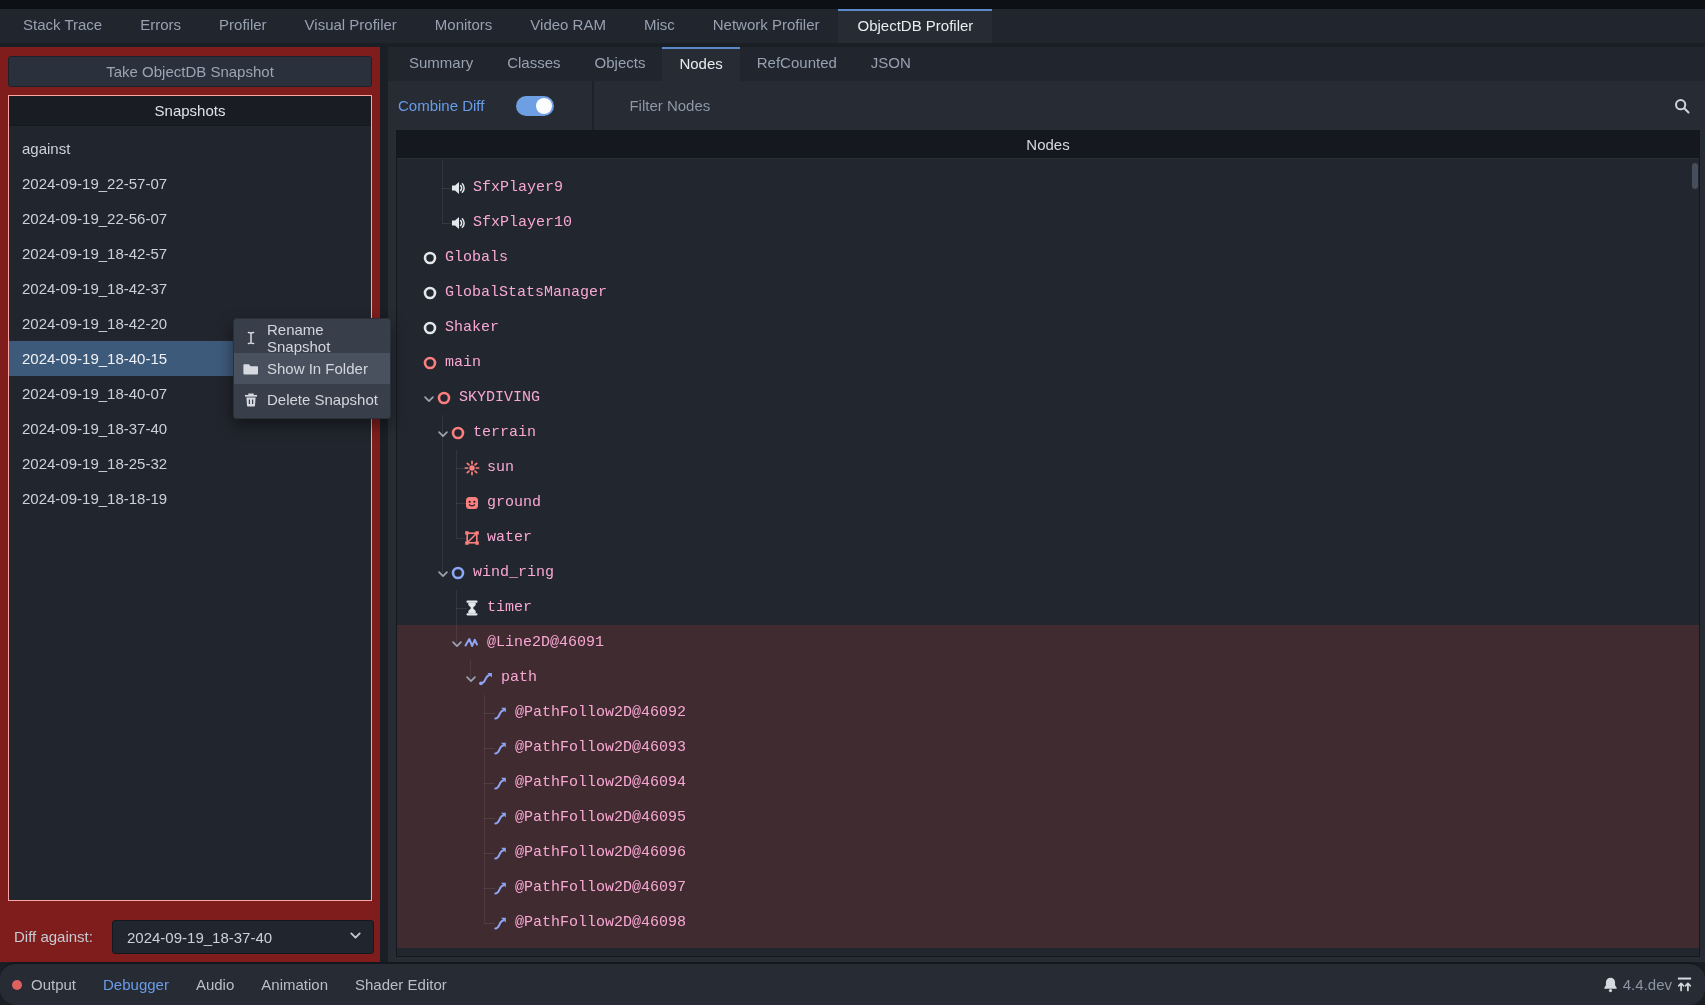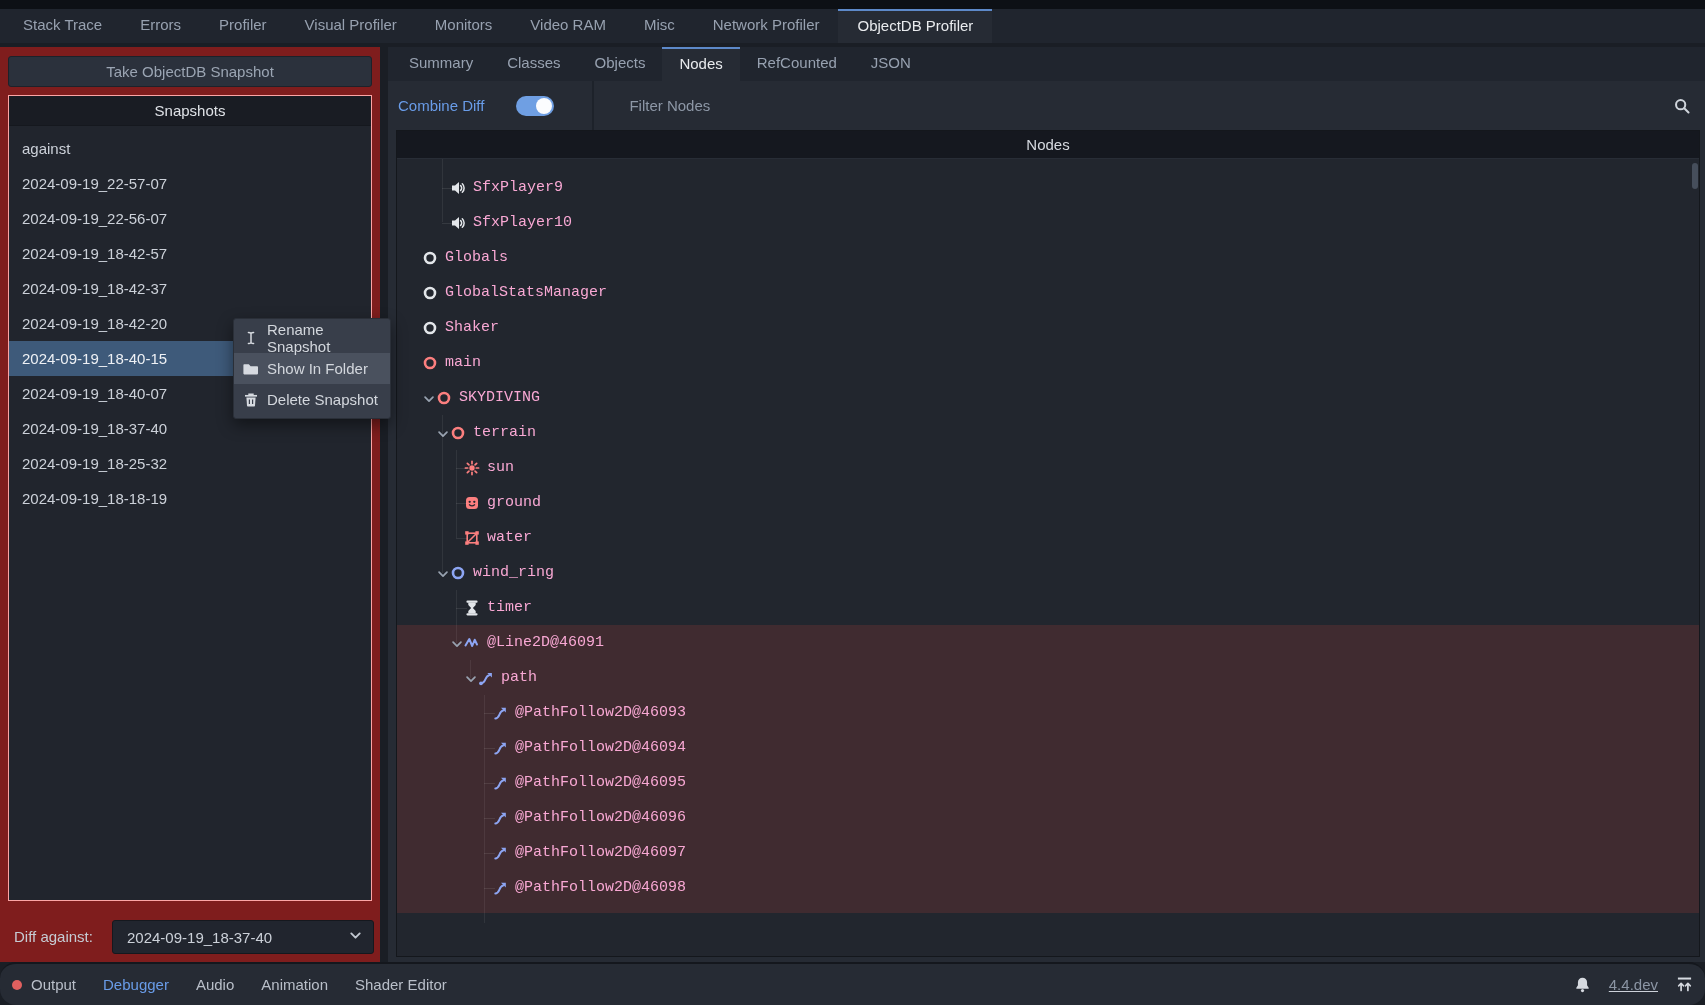--- a/index.html
+++ b/index.html
@@ -59,21 +59,21 @@
     border-radius:3px;padding:3px 0;box-shadow:0 6px 16px rgba(0,0,0,.45);}
   .ctx-item{height:31px;display:flex;align-items:center;padding:0 10px 0 9px;color:#d3d7dd;}
   .ctx-item.hl{background:#4a515e;}
   .ctx-icon{width:16px;height:16px;flex:none;margin-right:8px;}
   
   .bottombar{position:absolute;left:0;top:962px;right:0;height:43px;background:#262b34;border-top:2px solid #14171d;
     display:flex;align-items:center;padding:0 12px;border-radius:16px;}
   .bb-dot{width:10px;height:10px;border-radius:50%;background:#e0605f;margin-right:9px;flex:none;}
   .bb-item{color:#b9bfc9;margin-right:27px;display:flex;align-items:center;}
   .bb-item.active{color:#699ce8;}
-  .bb-right{margin-left:auto;display:flex;align-items:flex-start;gap:18px;text-decoration:underline;}
+  .bb-right{margin-left:auto;display:flex;align-items:flex-start;gap:4px;}
   .version{color:#8b95a4;}
   .bb-icon{width:17px;height:17px;display:block;}
 </style>
 </head>
 <body>
 
 <div class="container">
   <div class="top-strip"></div>
 
   <div class="tabbar">
@@ -297,20 +297,28 @@
                   <circle cx="3" cy="13.3" r="1.9" fill="#8da5f3"></circle>
                 </svg></span>
               <span class="tree-label">path</span>
             </div>
             <div class="tree-row" style="padding-left: 81px;">
               <span class="pre connector"></span>
               <span class="node-icon"><svg width="16" height="16" viewBox="0 0 16 16" xmlns="http://www.w3.org/2000/svg">
                   <path d="M3.3 13.4c4.9 0 3.3-7 7.8-7.8" fill="none" stroke="#8da5f3" stroke-width="2" stroke-linecap="round"></path>
                   <path d="M9 2.8h4.8v4.8z" fill="#8da5f3"></path>
                 </svg></span>
+              <span class="tree-label">@PathFollow2D@46092</span>
+            </div>
+            <div class="tree-row" style="padding-left: 81px;">
+              <span class="pre connector"></span>
+              <span class="node-icon"><svg width="16" height="16" viewBox="0 0 16 16" xmlns="http://www.w3.org/2000/svg">
+                  <path d="M3.3 13.4c4.9 0 3.3-7 7.8-7.8" fill="none" stroke="#8da5f3" stroke-width="2" stroke-linecap="round"></path>
+                  <path d="M9 2.8h4.8v4.8z" fill="#8da5f3"></path>
+                </svg></span>
               <span class="tree-label">@PathFollow2D@46093</span>
             </div>
             <div class="tree-row" style="padding-left: 81px;">
               <span class="pre connector"></span>
               <span class="node-icon"><svg width="16" height="16" viewBox="0 0 16 16" xmlns="http://www.w3.org/2000/svg">
                   <path d="M3.3 13.4c4.9 0 3.3-7 7.8-7.8" fill="none" stroke="#8da5f3" stroke-width="2" stroke-linecap="round"></path>
                   <path d="M9 2.8h4.8v4.8z" fill="#8da5f3"></path>
                 </svg></span>
               <span class="tree-label">@PathFollow2D@46094</span>
             </div>

